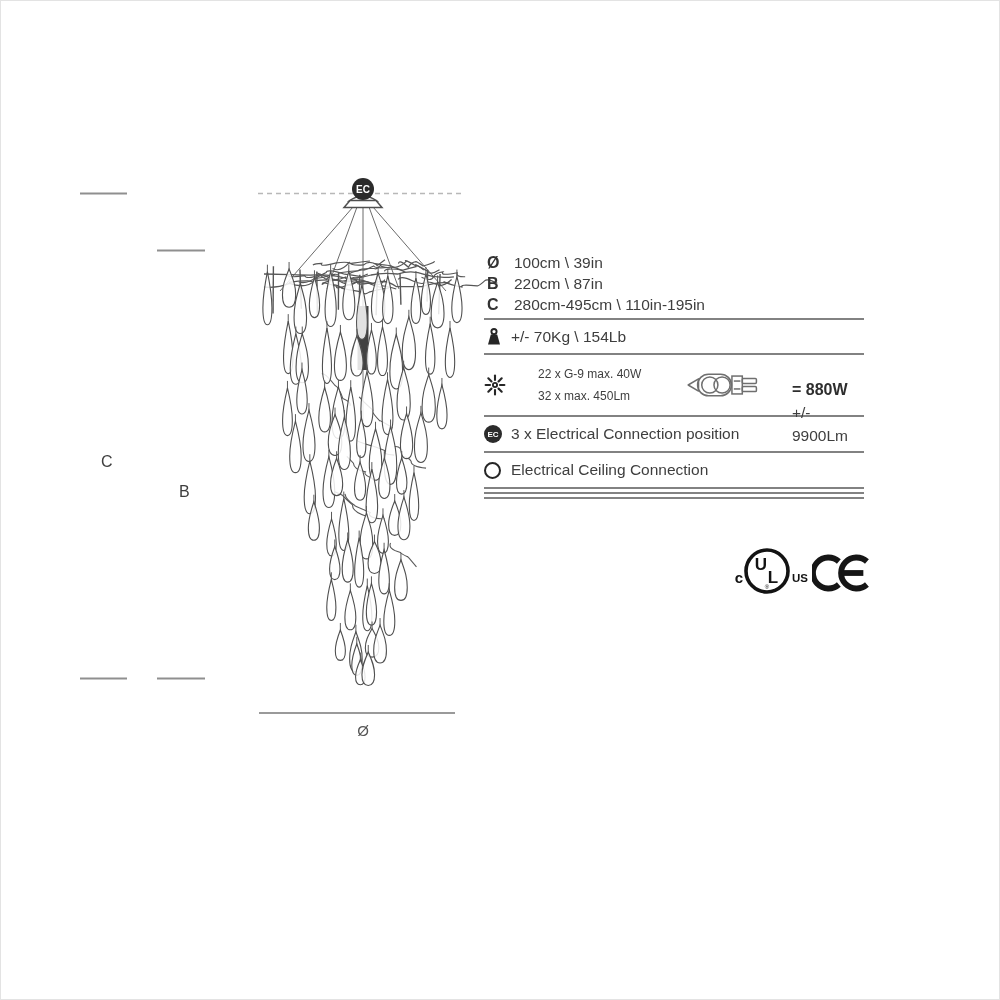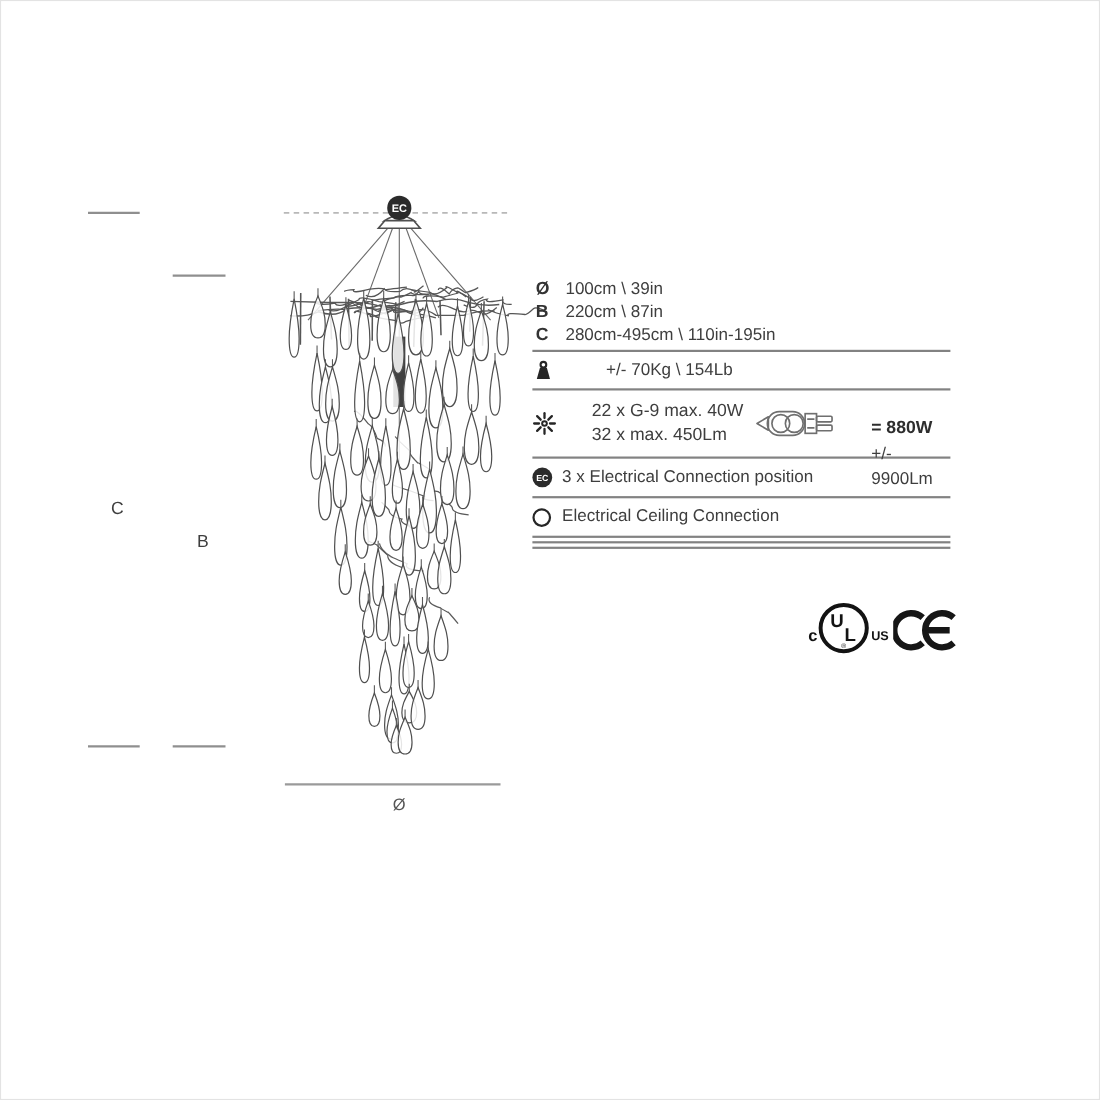--- a/index.html
+++ b/index.html
@@ -6,23 +6,23 @@
   body{font-family:"Liberation Sans","DejaVu Sans",sans-serif;}
   .sheet{position:relative;width:1000px;height:1000px;background:#fff;overflow:hidden;outline:1px solid #e3e3e3;outline-offset:-1px;}
   #diagram-svg{position:absolute;left:0;top:0;}
 
   .spec-panel{position:absolute;left:484px;top:252px;width:380px;color:#3e3e3e;font-size:15.5px;}
   .dim-row{display:flex;height:21px;align-items:center;}
   .dim-key{width:27px;font-weight:700;font-size:16px;padding-left:3px;color:#333;}
   .sep{border-top:2px solid #828282;margin:3px 0;}
   .row{display:flex;align-items:center;}
   .icon-cell{width:27px;display:flex;align-items:center;justify-content:flex-start;flex:none;}
-  .weight-row{height:26px;margin-top:4px;margin-bottom:2px;gap:40px;}
+  .weight-row{height:26px;margin-top:4px;margin-bottom:2px;}
   .bulb-row{position:relative;height:54px;align-items:center;}
-  .bulb-lines{margin-left:27px;line-height:22px;font-size:16px;}
+  .bulb-lines{margin-left:27px;line-height:22px;font-size:12px;}
   .bulb-art{position:absolute;left:202px;top:11px;}
   .bulb-totals{position:absolute;left:286px;top:20px;line-height:23px;margin-left:22px;}
   .bulb-totals .tw{font-weight:700;font-size:16px;color:#2e2e2e;}
   .feature-row{height:28px;margin:2.5px 0;}
   .ec-badge{width:18px;height:18px;border-radius:50%;background:#2b2b2b;color:#fff;
             font-size:8px;font-weight:700;display:flex;align-items:center;justify-content:center;letter-spacing:0;}
   .hw-circle{width:13px;height:13px;border:2.8px solid #262626;border-radius:50%;}
   .certs{position:absolute;left:716px;top:544px;width:160px;height:58px;}
   .certs svg{position:absolute;}
 </style>

